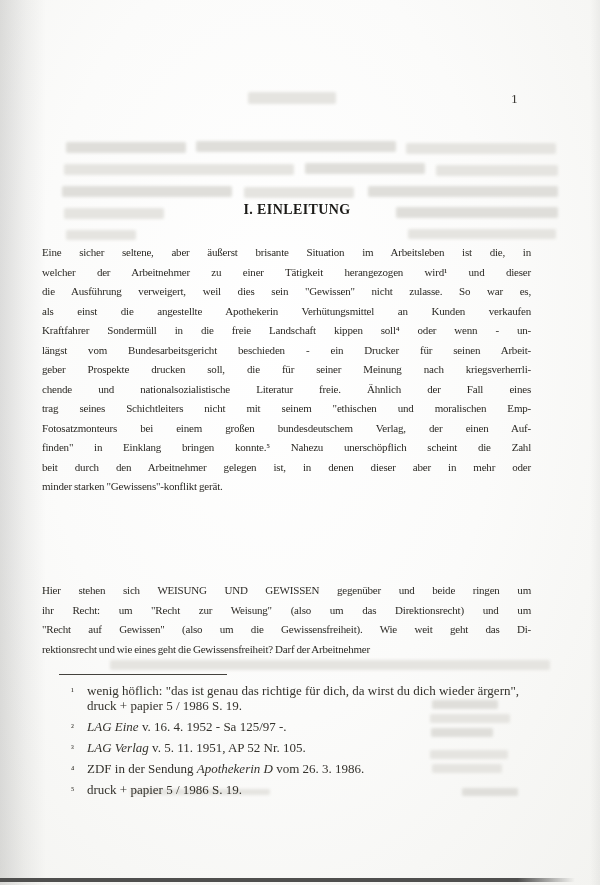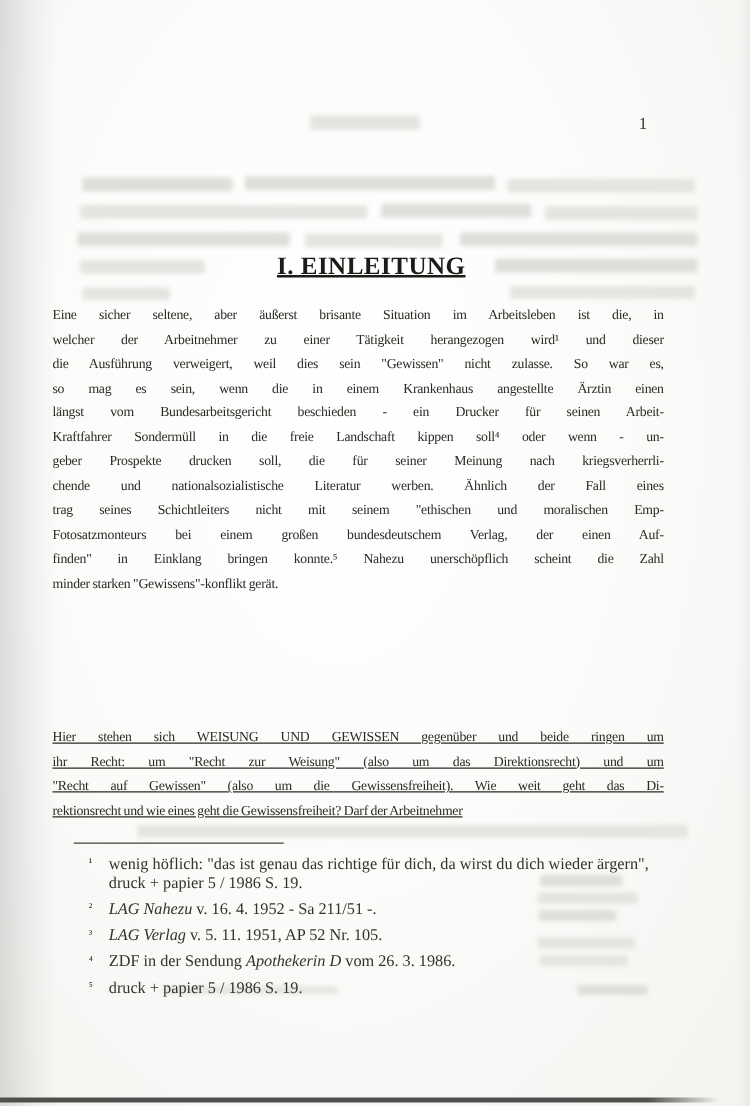--- a/index.html
+++ b/index.html
@@ -10,24 +10,24 @@
     color:#2c2a25;
   }
   .edge-left{position:absolute;left:0;top:0;width:46px;height:100%;
     background:linear-gradient(to right, rgba(40,40,40,.14), rgba(40,40,40,.05) 55%, rgba(40,40,40,0));}
   .edge-right{position:absolute;right:0;top:0;width:10px;height:100%;
     background:linear-gradient(to left, rgba(40,40,40,.05), rgba(40,40,40,0));}
   .edge-bottom{position:absolute;left:0;bottom:3px;width:575px;height:4px;
     background:linear-gradient(to right,#4f4f4e 90%,rgba(79,79,78,0));filter:blur(.6px);}
   .pagenum{position:absolute;left:511px;top:91px;font-size:13.5px;color:#3a3833;}
   .heading{position:absolute;left:0;top:202px;width:594px;text-align:center;
-    font-size:20px;font-weight:700;letter-spacing:.4px;color:#1c1b18;text-decoration:underline;}
+    font-size:14px;font-weight:700;letter-spacing:.4px;color:#1c1b18;}
   .col{position:absolute;left:42px;width:489px;
     font-size:11px;letter-spacing:-.2px;word-spacing:-.5px;line-height:19.5px;}
-  #p1{top:243px;} #p2{top:581px;text-decoration:underline;}
+  #p1{top:243px;} #p2{top:581px;}
   .bl{height:19.5px;text-align:justify;text-align-last:justify;white-space:normal;}
   .bl.last{text-align-last:left;}
   .fnrule{position:absolute;left:59px;top:674px;width:168px;border-top:1.5px solid #44423d;}
   .footnotes{position:absolute;left:59px;top:684px;width:462px;font-size:13px;line-height:14.5px;color:#34322c;}
   .fn{display:flex;margin-bottom:6.5px;padding-left:12px;}
   .fnm{flex:0 0 16px;font-size:9.5px;line-height:13px;padding-top:1px;}
   .fnt{flex:1 1 auto;}
   .fnt i{font-style:italic;}
   .ghost{position:absolute;background:#e5e4e0;filter:blur(1.6px);border-radius:2px;}
   .ghost.dk{background:#dfdeda;}
@@ -65,48 +65,49 @@
   <div class="ghost" style="left:130px;top:789px;width:140px;height:6px;"></div>
 
   <div class="pagenum">1</div>
 
   <div class="heading">I. EINLEITUNG</div>
 
   <div class="col" id="p1">
     <div class="bl">Eine sicher seltene, aber äußerst brisante Situation im Arbeitsleben ist die, in</div>
     <div class="bl">welcher der Arbeitnehmer zu einer Tätigkeit herangezogen wird¹ und dieser</div>
     <div class="bl">die Ausführung verweigert, weil dies sein "Gewissen" nicht zulasse. So war es,</div>
-    <div class="bl">so mag es sein, wenn die in einem Krankenhaus angestellte Ärztin einen</div>
+    <div class="bl">als einst die angestellte Apothekerin Verhütungsmittel an Kunden verkaufen</div>
+    <div class="bl">Kraftfahrer Sondermüll in die freie Landschaft kippen soll⁴ oder wenn - un-</div>
     <div class="bl">längst vom Bundesarbeitsgericht beschieden - ein Drucker für seinen Arbeit-</div>
-    <div class="bl">Kraftfahrer Sondermüll in die freie Landschaft kippen soll⁴ oder wenn - un-</div>
     <div class="bl">geber Prospekte drucken soll, die für seiner Meinung nach kriegsverherrli-</div>
-    <div class="bl">chende und nationalsozialistische Literatur werben. Ähnlich der Fall eines</div>
+    <div class="bl">chende und nationalsozialistische Literatur freie. Ähnlich der Fall eines</div>
     <div class="bl">trag seines Schichtleiters nicht mit seinem "ethischen und moralischen Emp-</div>
     <div class="bl">Fotosatzmonteurs bei einem großen bundesdeutschem Verlag, der einen Auf-</div>
     <div class="bl">finden" in Einklang bringen konnte.⁵ Nahezu unerschöpflich scheint die Zahl</div>
+    <div class="bl">beit durch den Arbeitnehmer gelegen ist, in denen dieser aber in mehr oder</div>
     <div class="bl last">minder starken "Gewissens"-konflikt gerät.</div>
   </div>
 
   <div class="col" id="p2">
     <div class="bl">Hier stehen sich WEISUNG UND GEWISSEN gegenüber und beide ringen um</div>
     <div class="bl">ihr Recht: um "Recht zur Weisung" (also um das Direktionsrecht) und um</div>
     <div class="bl">"Recht auf Gewissen" (also um die Gewissensfreiheit). Wie weit geht das Di-</div>
     <div class="bl last">rektionsrecht und wie eines geht die Gewissensfreiheit? Darf der Arbeitnehmer</div>
   </div>
 
   <div class="fnrule"></div>
 
   <div class="footnotes">
     <div class="fn">
       <span class="fnm">¹</span>
       <span class="fnt"><span>wenig höflich: "das ist genau das richtige für dich, da wirst du dich wieder ärgern", druck + papier 5 / 1986 S. 19.</span><i></i><span></span></span>
     </div>
     <div class="fn">
       <span class="fnm">²</span>
-      <span class="fnt"><span></span><i>LAG Nahezu</i><span> v. 16. 4. 1952 - Sa 211/51 -.</span></span>
+      <span class="fnt"><span></span><i>LAG Eine</i><span> v. 16. 4. 1952 - Sa 125/97 -.</span></span>
     </div>
     <div class="fn">
       <span class="fnm">³</span>
       <span class="fnt"><span></span><i>LAG Verlag</i><span> v. 5. 11. 1951, AP 52 Nr. 105.</span></span>
     </div>
     <div class="fn">
       <span class="fnm">⁴</span>
       <span class="fnt"><span>ZDF in der Sendung </span><i>Apothekerin D</i><span> vom 26. 3. 1986.</span></span>
     </div>
     <div class="fn">

